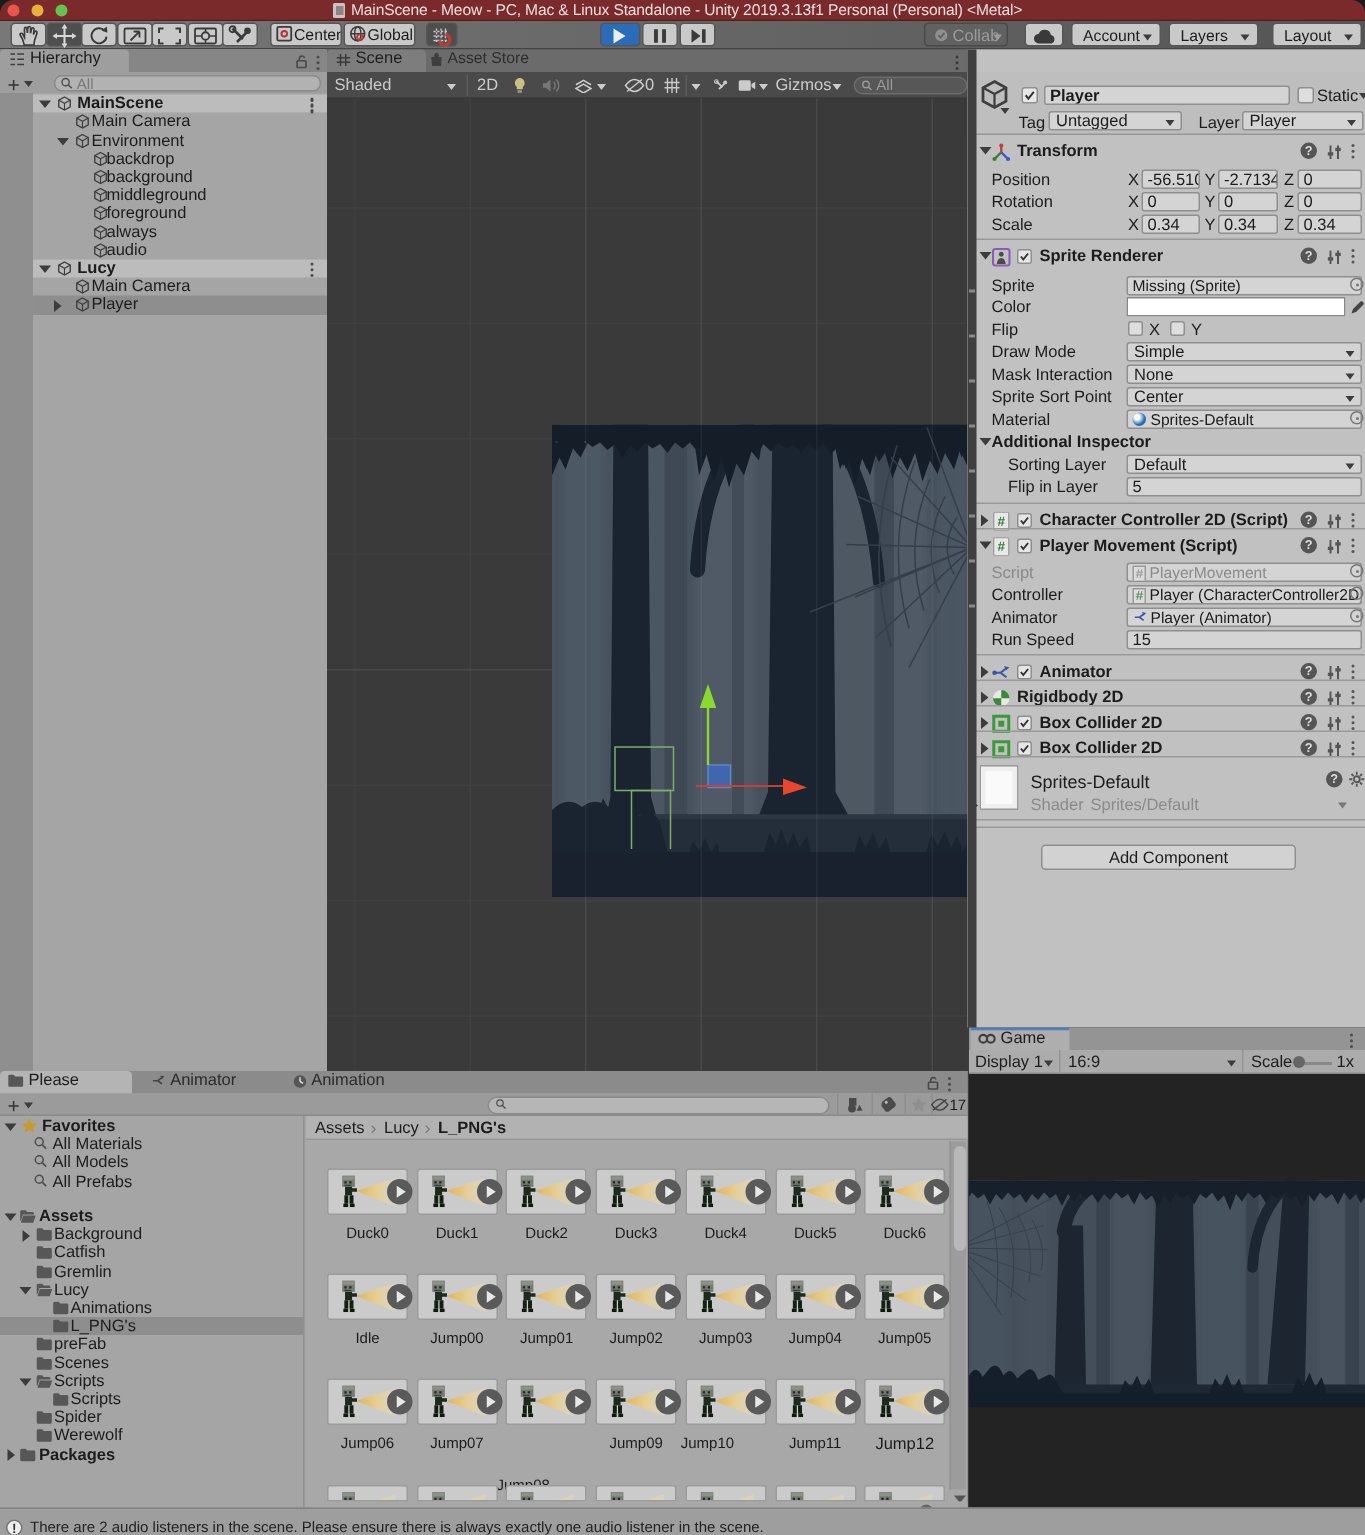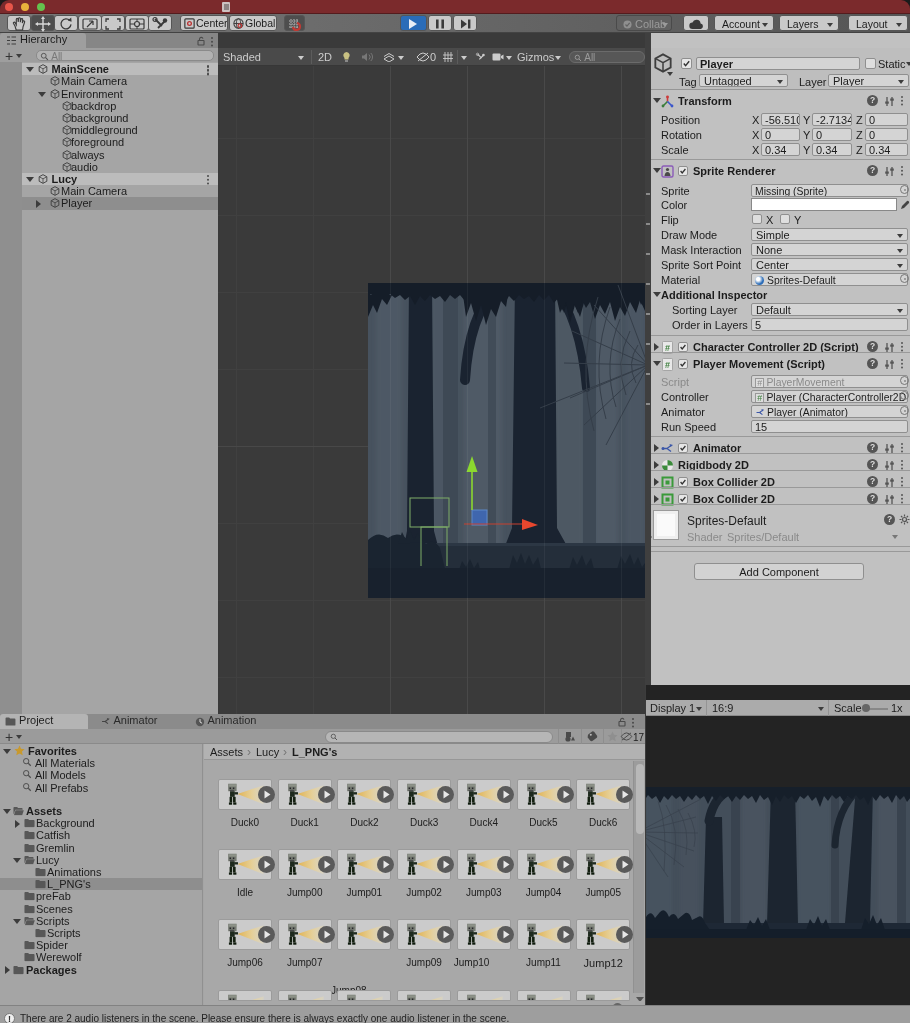--- a/index.html
+++ b/index.html
@@ -60,20 +60,21 @@
   </svg>
 
 <div class="abs" style="left:0;top:0;width:910px;height:14px;background:#1b1b1b;"></div>
 <div class="abs" style="left:0;top:0;width:910px;height:14px;background:#7b2a2c;border-bottom:1px solid #531c1e;border-radius:9px 9px 0 0;">
 <div class="abs" style="left:5px;top:3px;width:8px;height:8px;border-radius:50%;background:#e8564a;"></div>
 <div class="abs" style="left:21px;top:3px;width:8px;height:8px;border-radius:50%;background:#e9b13c;"></div>
 <div class="abs" style="left:37px;top:3px;width:8px;height:8px;border-radius:50%;background:#65c24e;"></div>
 <div class="abs" style="left:222px;top:1.5px;width:8px;height:10px;background:#cdc2c2;border-radius:1px;">
       <div style="margin:2px 1.5px;width:5px;height:6px;background:#8d8484;"></div>
     </div>
+<div class="abs" style="left:234px;top:2px;font-size:10.4px;letter-spacing:-0.1px;color:#ecdfdf;">MainScene - Meow - PC, Mac &amp; Linux Standalone - Unity 2019.3.13f1 Personal (Personal) &lt;Metal&gt;</div>
 </div>
 
 <div class="abs" style="left:0;top:14px;width:910px;height:19px;background:linear-gradient(to right,#787878,#555555);border-bottom:1px solid #434343;">
 <div class="tb-btn" style="left:7px;top:1px;width:24px;">
       <svg width="22" height="16" viewBox="0 0 22 16">
         <path d="M8.2 14 L7 10 L5.5 7.5 Q5 6.5 6 6.2 Q6.8 6 7.3 7 L8.3 8.8 L8.3 3.2 Q8.3 2.2 9.2 2.2 Q10 2.2 10 3.2 L10.2 6 L10.6 2.6 Q10.7 1.6 11.6 1.7 Q12.4 1.8 12.4 2.8 L12.3 6.2 L13 3.4 Q13.2 2.4 14 2.6 Q14.8 2.8 14.7 3.8 L14.3 7 L15 5.4 Q15.4 4.5 16.2 4.9 Q17 5.3 16.6 6.3 L15 11 L14.6 14 Z" fill="none" stroke="#3a3a3a" stroke-width="1.1"></path>
       </svg>
     </div>
 <div class="tb-btn tb-dark" style="left:30.5px;top:1px;width:24px;">
       <svg width="22" height="16" viewBox="0 0 22 16">
@@ -255,20 +256,29 @@
 <div class="abs" style="left:22px;top:0;width:196px;height:12.2px;background:#8e8e8e;"></div>
 <span class="tri-r" style="left:36px;top:2.5px;"></span>
 <svg class="abs" style="left:50px;top:1px;" width="10" height="10" viewBox="0 0 12 12">
           <use href="#cube"></use>
         </svg>
 <span class="lbl" style="left:61px;top:0px;">Player</span>
 </div>
 </div>
   </div>
 <div class="abs" style="left:218px;top:33px;width:427px;height:681px;background:#3a3a3a;">
+<div class="abs" style="left:0;top:0;width:427px;height:15px;background:#6b6b6b;">
+<div class="abs" style="left:0;top:0;width:66px;height:15px;background:#7d7d7d;border-radius:3px 3px 0 0;padding:1px 0 0 6px;color:#1e1e1e;"><svg width="10" height="10" viewBox="0 0 10 10" style="display:inline-block;vertical-align:-1.5px">
+          <path d="M3 1 L3 9 M6.5 1 L6.5 9 M0.5 3.5 L9.5 3.5 M0.5 6.5 L9.5 6.5" stroke="#3a3a3a" stroke-width="1"></path>
+        </svg> <span style="position:relative;top:-1px;">Scene</span></div>
+<div class="abs" style="left:66px;top:1px;color:#2e2e2e;padding-left:2px;font-size:10.5px;"><svg width="10" height="10" viewBox="0 0 10 10" style="display:inline-block;vertical-align:-1.5px">
+          <path d="M1.5 3 L8.5 3 L8 9 L2 9 Z M3.5 3 L3.5 1.8 A1.5 1.5 0 0 1 6.5 1.8 L6.5 3" fill="#3f3f3f" stroke="none"></path>
+        </svg> <span style="position:relative;top:-1px;">Asset Store</span></div>
+<span class="vd" style="left:419px;top:4px;color:#3a3a3a;"></span>
+</div>
 <div class="abs" style="left:0;top:15px;width:427px;height:18px;background:#4a4a4a;border-bottom:1px solid #373737;color:#cccccc;">
 <span class="lbl" style="left:5px;top:3px;">Shaded</span>
       <span class="dar" style="left:80px;top:8px;border-top-color:#ccc;"></span>
 <div class="abs" style="left:93px;top:2px;width:1px;height:14px;background:#5c5c5c;"></div>
 <span class="lbl" style="left:100px;top:3px;font-size:11px;">2D</span>
 <svg class="abs" style="left:123px;top:3px;" width="11" height="12" viewBox="0 0 11 12">
         <path d="M5.5 1 A3.4 3.4 0 0 1 7.5 7 L7.5 8.5 L3.5 8.5 L3.5 7 A3.4 3.4 0 0 1 5.5 1 Z" fill="#c9c183"></path>
         <rect x="4" y="9.2" width="3" height="1.6" fill="#999"></rect>
       </svg>
 <svg class="abs" style="left:143px;top:4px;" width="13" height="10" viewBox="0 0 13 10">
@@ -501,21 +511,21 @@
       <div class="drop" style="left:106px;top:168px;width:157px;">Center<span class="dar" style="right:4px;top:4.5px;"></span></div>
       <span class="lbl" style="left:16px;top:184px;">Material</span>
       <div class="fld" style="left:106px;top:183px;width:157px;font-size:10.4px;"><span style="display:inline-block;width:9px;height:9px;border-radius:50%;background:radial-gradient(circle at 35% 35%, #fff 20%, #2a6cb8 60%);vertical-align:-1px;margin-right:3px;"></span>Sprites-Default</div>
       <span class="abs" style="left:255px;top:184px;width:9px;height:9px;border-radius:50%;border:1px solid #777;">
         <i style="position:absolute;left:2.5px;top:2.5px;width:2px;height:2px;border-radius:50%;border:1px solid #777;"></i>
       </span>
       <span class="tri-d" style="left:8px;top:202px;"></span>
       <span class="lbl bold" style="left:16px;top:199px;">Additional Inspector</span>
       <span class="lbl" style="left:27px;top:214px;">Sorting Layer</span>
       <div class="drop" style="left:106px;top:213px;width:157px;">Default<span class="dar" style="right:4px;top:4.5px;"></span></div>
-      <span class="lbl" style="left:27px;top:229px;">Order in Layers</span>
+      <span class="lbl" style="left:27px;top:229px;">Flip in Layer</span>
       <div class="fld" style="left:106px;top:228px;width:157px;">5</div>
       <div class="abs" style="left:0;top:245px;width:265px;height:1px;background:#999;"></div>
       <span class="tri-r" style="left:9px;top:253px;"></span>
       <div class="abs" style="left:16px;top:251px;width:13px;height:13px;">
         <svg width="13" height="13" viewBox="0 0 13 13">
           <rect x="1.5" y="0.5" width="10" height="12" rx="1" fill="#e8e8e8" stroke="#999" stroke-width="0.8"></rect>
           <text x="6.5" y="9.5" font-size="9" font-weight="bold" fill="#3a7d3a" text-anchor="middle" font-family="Liberation Sans">#</text>
         </svg>
       </div>
       <div class="chk" style="left:33px;top:252px;width:10px;height:10px;background:#e6e6e6;">
@@ -666,20 +676,27 @@
       <span class="tri-r" style="left:2px;top:443px;"></span>
       <span class="lbl" style="left:42px;top:441px;color:#8a8a8a;">Shader</span>
       <span class="lbl" style="left:82px;top:441px;color:#8a8a8a;">Sprites/Default</span>
       <span class="dar" style="left:247px;top:445px;border-top-color:#777;"></span>
       <div class="abs" style="left:0;top:456px;width:265px;height:1px;background:#999;"></div>
       <div class="abs" style="left:0;top:461px;width:265px;height:1px;background:#999;"></div>
       <div class="abs" style="left:49px;top:473px;width:170px;height:17px;background:#d2d2d2;border:1px solid #8f8f8f;border-radius:3px;text-align:center;line-height:16px;">Add Component</div>
 </div>
 </div>
 <div class="abs" style="left:645px;top:685px;width:265px;height:320px;background:#232323;border-left:1px solid #3c3c3c;">
+<div class="abs" style="left:0;top:0;width:265px;height:15px;background:#949494;">
+<div class="abs" style="left:1px;top:0;width:66px;height:15px;background:#aeaeae;border-top:2px solid #4c7dbf;border-radius:2px 2px 0 0;padding:0 0 0 5px;"><svg width="12" height="9" viewBox="0 0 12 9" style="display:inline-block;vertical-align:-1px">
+          <circle cx="3.5" cy="4.5" r="2.6" fill="none" stroke="#3e3e3e" stroke-width="1.4"></circle>
+          <circle cx="8.5" cy="4.5" r="2.6" fill="none" stroke="#3e3e3e" stroke-width="1.4"></circle>
+        </svg><span style="position:relative;top:-1px;"> Game</span></div>
+<span class="vd" style="left:254px;top:4px;color:#4a4a4a;"></span>
+</div>
 <div class="abs" style="left:0;top:15px;width:265px;height:16px;background:#ababab;border-bottom:1px solid #8a8a8a;">
 <span class="lbl" style="left:4px;top:2px;">Display 1</span>
       <span class="dar" style="left:50px;top:7px;"></span>
 <div class="abs" style="left:60px;top:0;width:1px;height:16px;background:#949494;"></div>
 <span class="lbl" style="left:66px;top:2px;">16:9</span>
       <span class="dar" style="left:172px;top:7px;"></span>
 <div class="abs" style="left:182px;top:0;width:1px;height:16px;background:#949494;"></div>
 <span class="lbl" style="left:188px;top:2px;">Scale</span>
 <div class="abs" style="left:218px;top:7.5px;width:24px;height:2px;background:#888;"></div>
 <div class="abs" style="left:216px;top:4px;width:8px;height:8px;border-radius:50%;background:#666;"></div>
@@ -721,21 +738,21 @@
 <path d="M215 143 L219 131 L223 137 L227 128 L231 138 L235 131 L239 143 Z" fill="#151f2b"></path>
 <rect x="0" y="142" width="265" height="9" fill="#141e2a"></rect>
 </svg>
 </div>
 </div>
 </div>
 <div class="abs" style="left:0;top:714px;width:645px;height:291px;background:#a5a5a5;">
 <div class="abs" style="left:0;top:0;width:645px;height:15px;background:#8b8b8b;">
 <div class="abs" style="left:0;top:0;width:88px;height:15px;background:#b4b4b4;border-radius:3px 3px 0 0;padding:1px 0 0 5px;"><svg width="11" height="9" viewBox="0 0 12 10" style="display:inline-block;vertical-align:-1px">
           <use href="#folder"></use>
-        </svg> <span style="position:relative;top:-1px;">Project</span></div>
+        </svg> <span style="position:relative;top:-1px;">Please</span></div>
 <div class="abs" style="left:95px;top:1px;padding-left:5px;color:#2a2a2a;"><svg width="11" height="9" viewBox="0 0 13 13" style="display:inline-block;vertical-align:-1px">
           <path d="M1.5 6.5 L6 6.5 M6 6.5 L10 3.5 M6 6.5 L10 9.5" stroke="#444" stroke-width="1.6" fill="none"></path>
           <path d="M12.5 2.5 L8.5 1.5 L9.8 5 Z" fill="#444"></path>
         </svg> <span style="position:relative;top:-1px;">Animator</span></div>
 <div class="abs" style="left:190px;top:1px;padding-left:5px;color:#2a2a2a;"><svg width="10" height="10" viewBox="0 0 12 12" style="display:inline-block;vertical-align:-1.5px">
           <circle cx="6" cy="6" r="5" fill="#555"></circle>
           <path d="M6 6 L6 2.5 M6 6 L8.5 7.5" stroke="#ddd" stroke-width="1.2"></path>
         </svg> <span style="position:relative;top:-1px;">Animation</span></div>
 <svg class="abs" style="left:617px;top:3px;" width="10" height="10" viewBox="0 0 10 10">
         <rect x="2" y="4.5" width="6" height="4.5" rx="0.5" fill="none" stroke="#4a4a4a" stroke-width="1.1"></rect>

